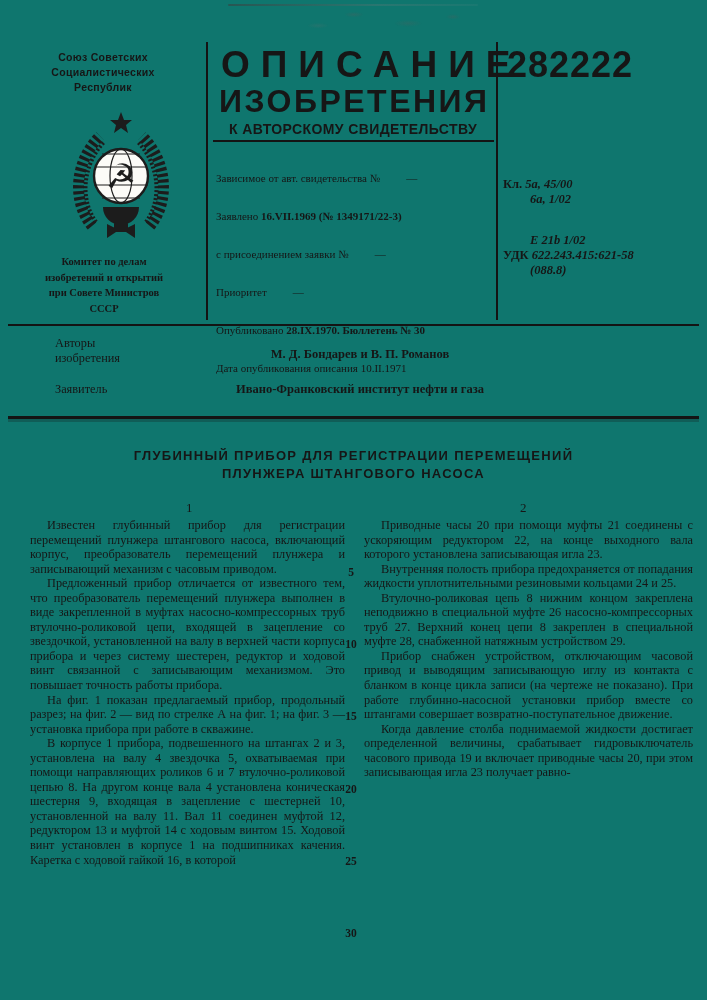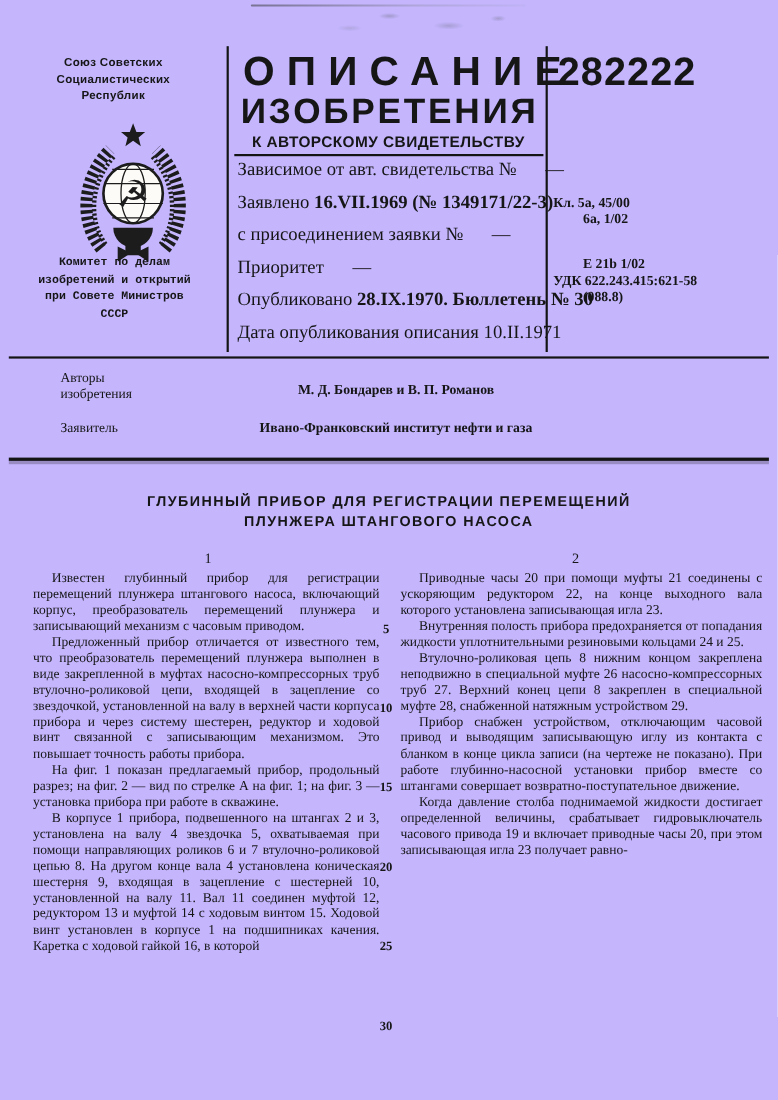--- a/index.html
+++ b/index.html
@@ -6,21 +6,21 @@
   html, body { width: 707px; }
   body {
     font-family: "Liberation Serif", serif;
     color: #161616;
     background: #ffffff;
   }
   .page {
     position: relative;
     width: 707px;
     height: 1000px;
-    background: #c4b5fd;
+    background: #0f766e;
     overflow: hidden;
   }
   
   .noise-line {
     position: absolute; left: 228px; top: 4px; width: 250px; height: 2px;
     background: linear-gradient(90deg, rgba(60,60,60,.55), rgba(120,120,120,.25) 60%, rgba(150,150,150,.08));
     border-radius: 2px;
   }
   .noise-smudge {
     position: absolute; left: 300px; top: 8px; width: 180px; height: 22px;
@@ -32,22 +32,22 @@
     filter: blur(.4px);
   }
   
   .org-name {
     position: absolute; left: 0; top: 50px; width: 206px;
     text-align: center; font-family: "Liberation Sans", sans-serif;
     font-weight: bold; font-size: 10.5px; line-height: 15px; letter-spacing: .3px;
   }
   .emblem { position: absolute; left: 62px; top: 110px; width: 118px; height: 128px; }
   .committee {
-    position: absolute; left: 2px; top: 232px; width: 204px;
-    text-align: center; font-family: Liberation Mono, monospace;
+    position: absolute; left: 2px; top: 254px; width: 204px;
+    text-align: center; font-family: Liberation Serif, serif;
     font-weight: bold; font-size: 10.5px; line-height: 15.5px;
   }
   .vline { position: absolute; top: 42px; width: 2px; height: 278px; background: #141414; }
   .vline-left  { left: 206px; }
   .vline-right { left: 496px; }
 
   .doc-title-1 {
     position: absolute; left: 210px; top: 44px; width: 286px;
     text-align: center; font-family: "Liberation Sans", sans-serif;
     font-weight: bold; font-size: 37px; letter-spacing: 11px; text-indent: 11px;
@@ -66,28 +66,28 @@
   }
   .subtitle-rule { position: absolute; left: 213px; top: 140px; width: 281px; height: 2px; background: #141414; }
 
   .patent-number {
     position: absolute; left: 507px; top: 44px;
     font-family: "Liberation Sans", sans-serif; font-weight: bold;
     font-size: 36px; letter-spacing: 1px;
   }
 
   .fields { position: absolute; left: 216px; top: 147px; width: 274px; }
-  .field-row { font-size: 17px; line-height: 14px; margin-bottom: 15.5px; white-space: nowrap; }
+  .field-row { font-size: 11px; line-height: 14px; margin-bottom: 15.5px; white-space: nowrap; margin-top: 24px; }
   .field-row .val-bold { font-weight: bold; }
   .field-row .dash { display: inline-block; margin-left: 26px; }
 
   .classification { position: absolute; left: 503px; top: 177px; width: 200px; font-size: 12.5px; }
   .cls-row { white-space: nowrap; line-height: 15px; }
   .cls-label { display: inline-block; font-weight: bold; }
-  .cls-val { font-weight: bold; }
+  .cls-val { font-weight: bold; font-style: italic; }
   .cls-indent { padding-left: 27px; }
   .cls-gap { height: 26px; }
 
   .rule-mid { position: absolute; left: 8px; top: 324px; width: 691px; height: 2px; background: #141414; }
 
   
   .authors-label { position: absolute; left: 55px; font-size: 12.3px; line-height: 15px; }
   .authors-value { position: absolute; left: 150px; width: 420px; text-align: center; font-weight: bold; font-size: 12.5px; }
   .rule-thick {
     position: absolute; left: 8px; top: 416px; width: 691px; height: 3px;

